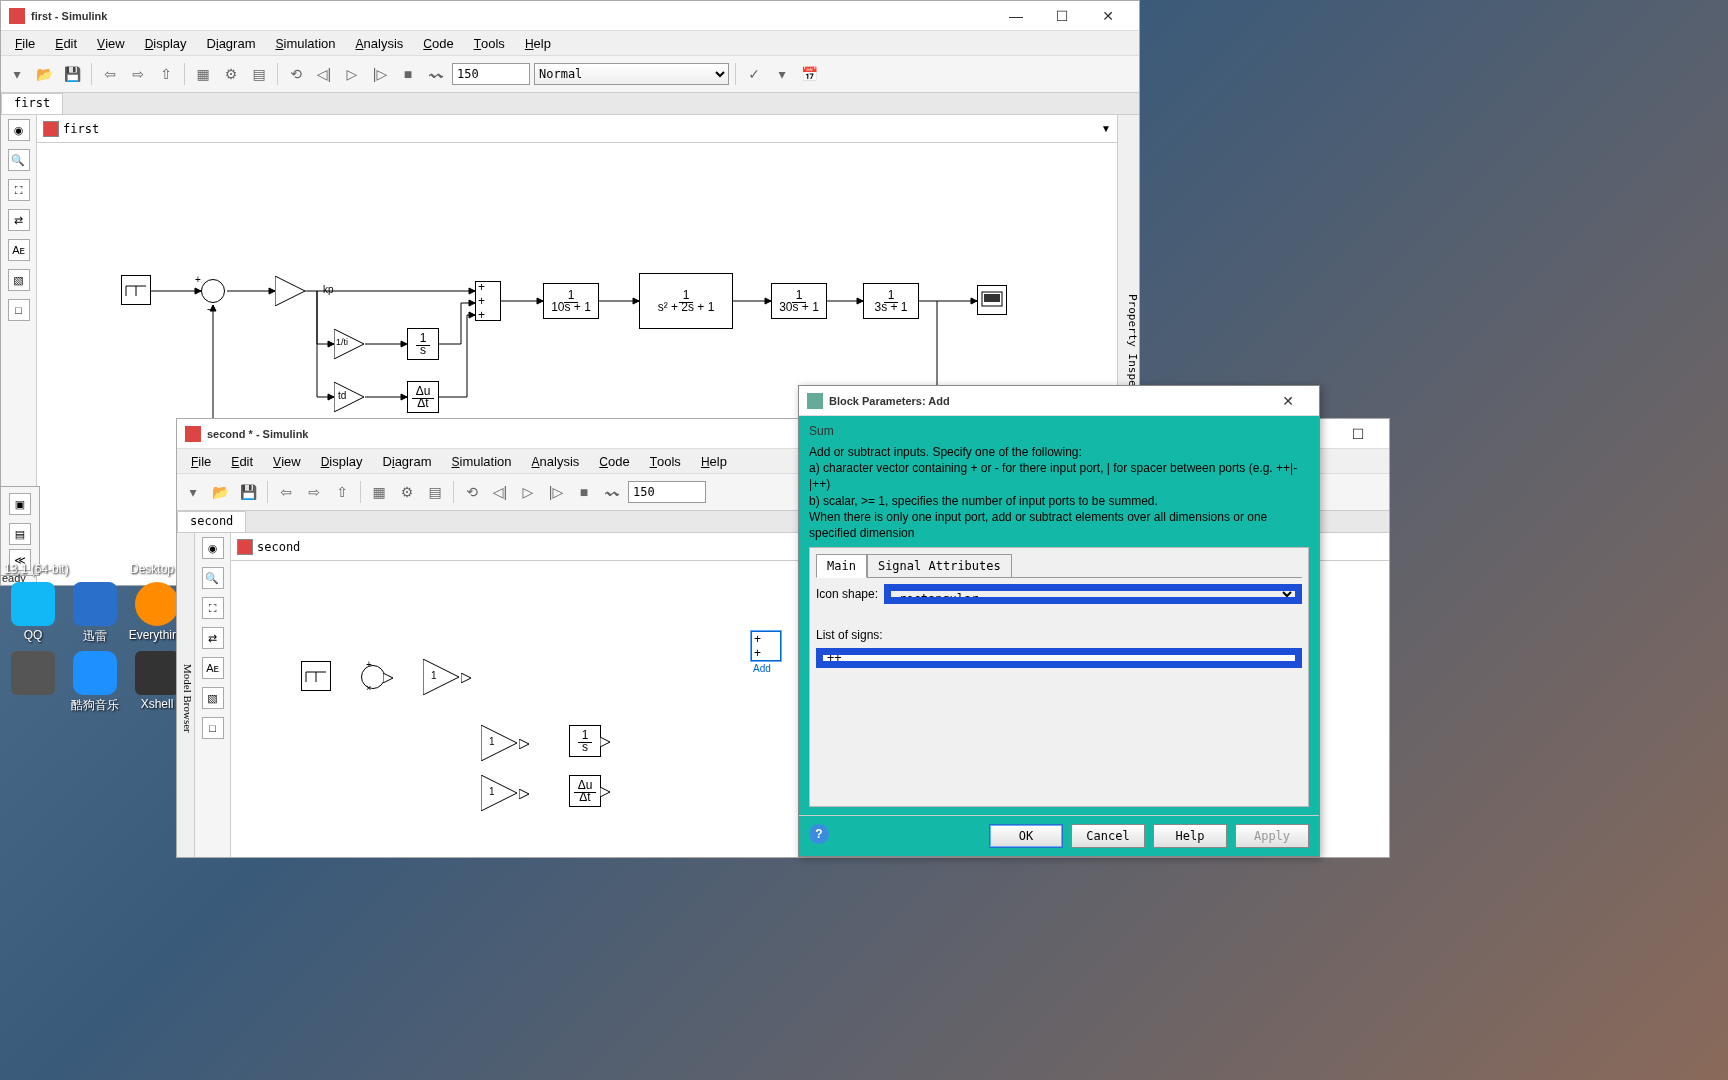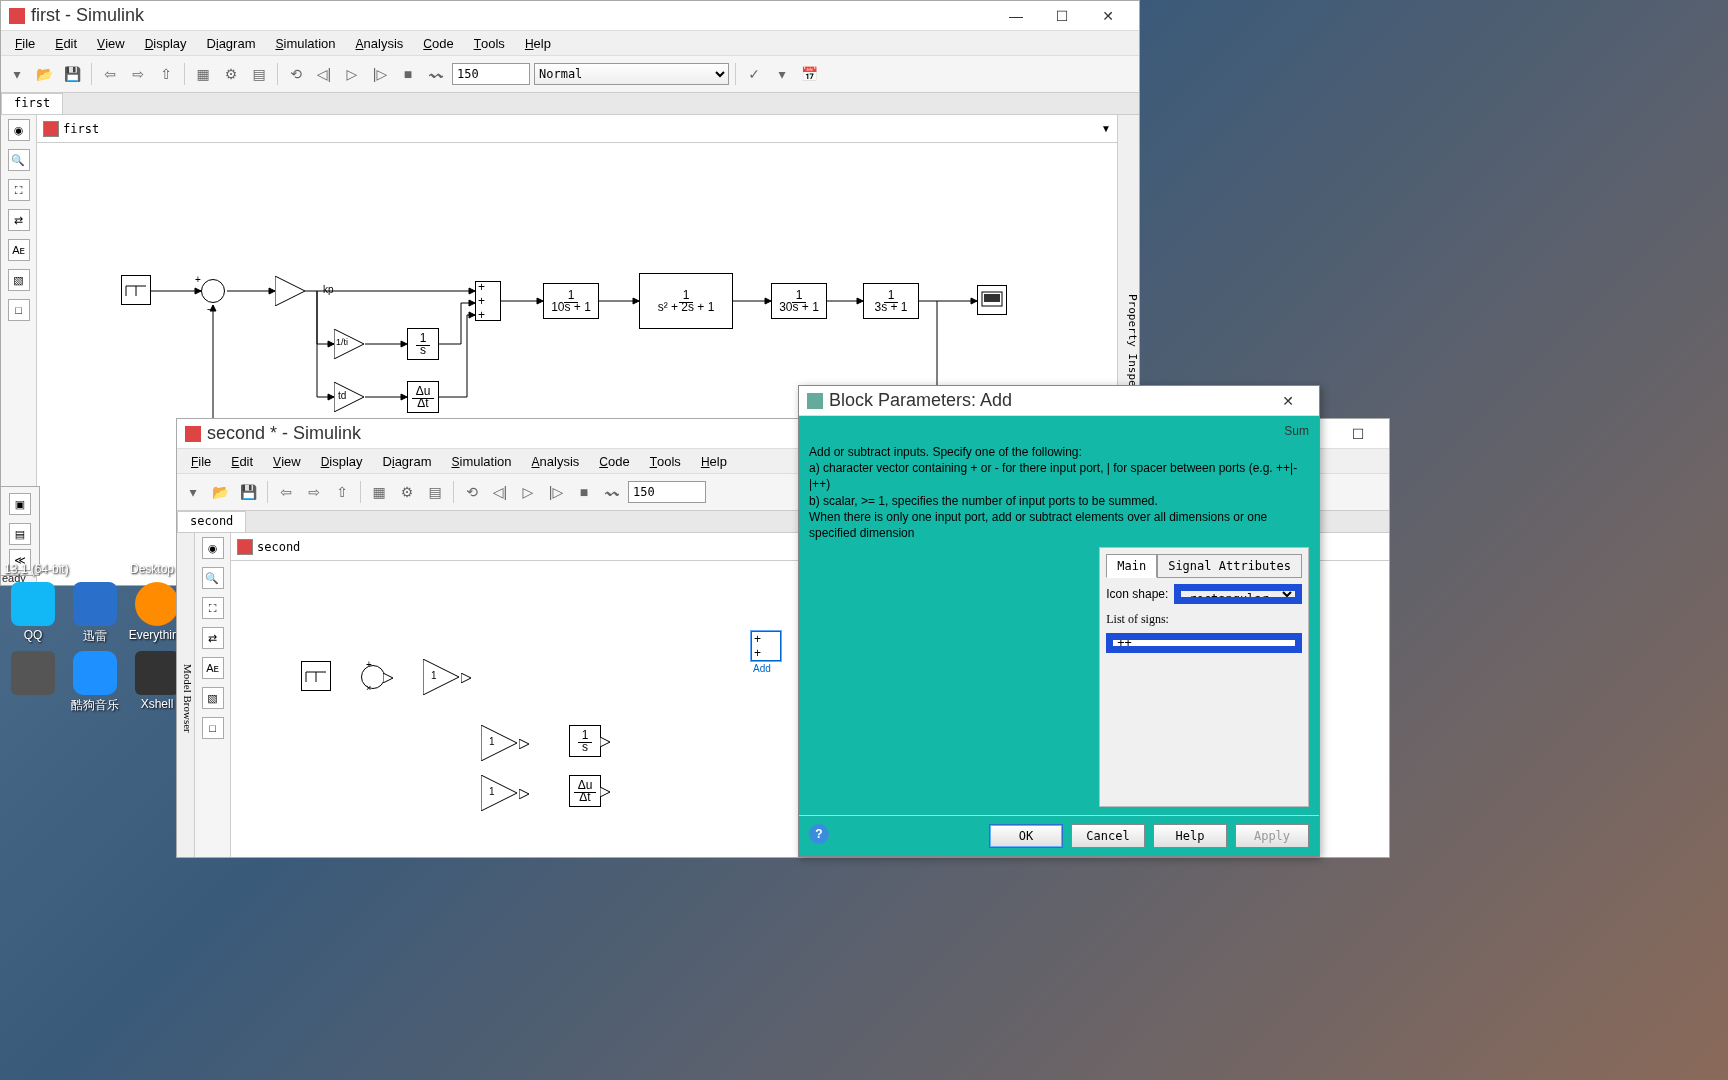--- a/index.html
+++ b/index.html
@@ -1,20 +1,20 @@
 <!DOCTYPE html>
 <html><head>
 <meta charset="utf-8">
 <style>
 *{box-sizing:border-box;margin:0;padding:0;font-family:"Segoe UI",Tahoma,sans-serif;font-size:12px;}
 body{width:1728px;height:1080px;background:linear-gradient(135deg,#5a7a9a 0%,#3a5a7a 40%,#8a6a5a 100%);overflow:hidden;position:relative;}
 .window{position:absolute;background:#f0f0f0;border:1px solid #aaa;display:flex;flex-direction:column;}
 .titlebar{height:30px;background:#fff;display:flex;align-items:center;padding:0 8px;border-bottom:1px solid #ddd;}
 .titlebar .icon{width:16px;height:16px;background:#d44;margin-right:6px;}
-.titlebar .title{flex:1;color:#333;font-size:18px;}
+.titlebar .title{flex:1;color:#333;font-size:11px;font-weight:bold;}
 .win-controls{display:flex;}
 .win-btn{width:46px;height:30px;display:flex;align-items:center;justify-content:center;color:#333;font-size:14px;cursor:pointer;}
 .menubar{height:24px;background:#f0f0f0;display:flex;align-items:center;padding:0 4px;}
 .menubar span{padding:4px 10px;font-size:13px;cursor:pointer;}
 .menubar span u{text-decoration:underline;}
 .toolbar{height:38px;background:#f5f5f5;border-top:1px solid #ddd;border-bottom:1px solid #ccc;display:flex;align-items:center;padding:0 4px;gap:4px;}
 .tb-btn{width:24px;height:24px;border:1px solid transparent;display:flex;align-items:center;justify-content:center;color:#666;cursor:pointer;font-size:14px;}
 .tb-sep{width:1px;height:22px;background:#ccc;margin:0 2px;}
 .tb-input{height:22px;border:1px solid #999;background:#fff;padding:0 4px;font-family:monospace;}
 .tb-select{height:22px;border:1px solid #999;background:linear-gradient(#fff,#eee);padding:0 0;font-family:monospace;width:195px;}
@@ -415,38 +415,38 @@
     </div>
   </div>
 </div>
 
 <div class="dialog" style="left:798px;top:385px;width:522px;height:472px;">
   <div class="titlebar">
     <div class="icon" style="background:#6a9;"></div>
     <div class="title">Block Parameters: Add</div>
     <div class="win-btn close" style="margin-left:auto;">✕</div>
   </div>
-  <div class="dlg-body" style="flex:1;align-items:flex-end;">
+  <div class="dlg-body" style="flex:1;">
     <div style="color:#333;">Sum</div>
     <div style="line-height:1.35;">
       <div>Add or subtract inputs.  Specify one of the following:</div>
       <div>a) character vector containing + or - for there input port, | for spacer between ports (e.g. ++|-|++)</div>
       <div>b) scalar, &gt;= 1, specifies the number of input ports to be summed.</div>
       <div>When there is only one input port, add or subtract elements over all dimensions or one specified dimension</div>
     </div>
     <div class="dlg-section" style="flex:1;background:#f0f0f0;">
       <div class="dlg-tabs">
         <div class="dlg-tab active">Main</div>
         <div class="dlg-tab">Signal Attributes</div>
       </div>
       <div class="dlg-row">
         <span>Icon shape:</span>
         <select><option>rectangular</option></select>
       </div>
-      <div style="margin-top:8px;font-family:Liberation Serif, serif;">List of signs:</div>
+      <div style="margin-top:24px;">List of signs:</div>
       <div class="dlg-row">
         <input type="text" style="background: rgb(255, 255, 255);" value="++">
       </div>
     </div>
   </div>
   <div class="dlg-buttons">
     <div class="help-icon">?</div>
     <button class="default">OK</button>
     <button>Cancel</button>
     <button>Help</button>

